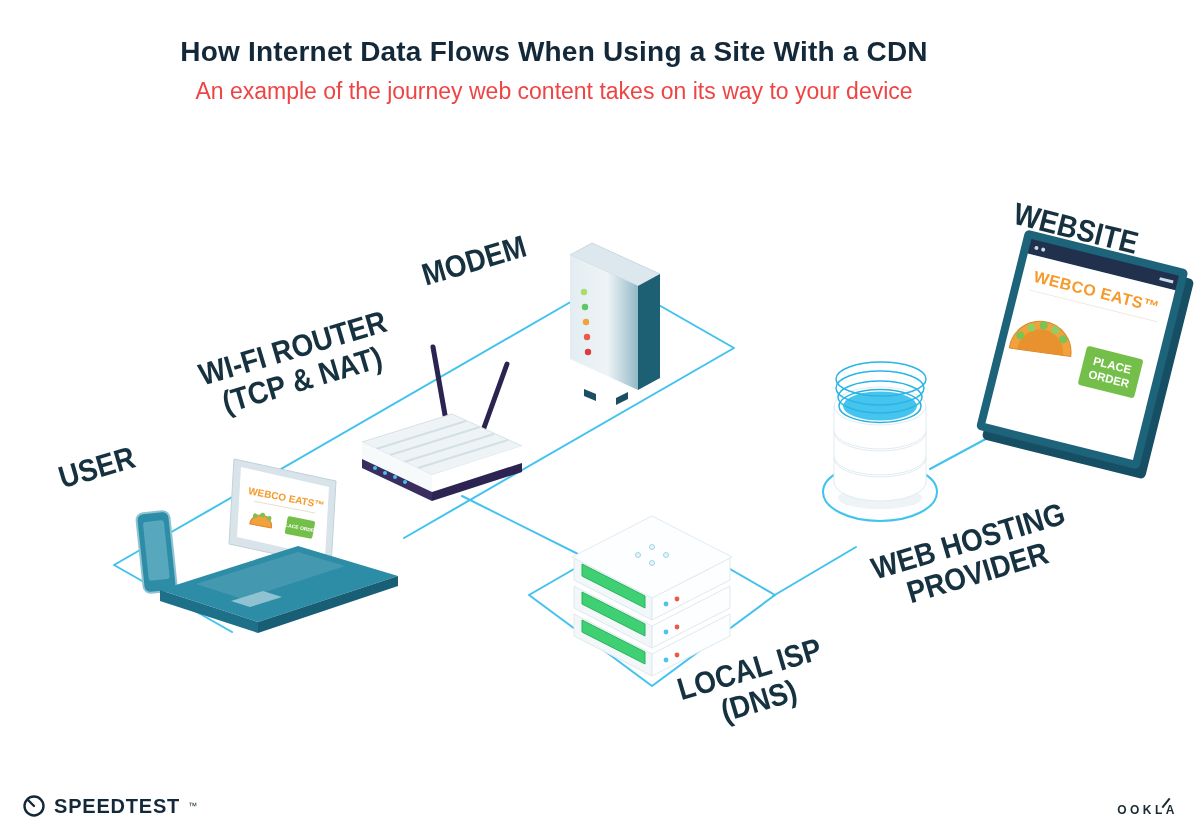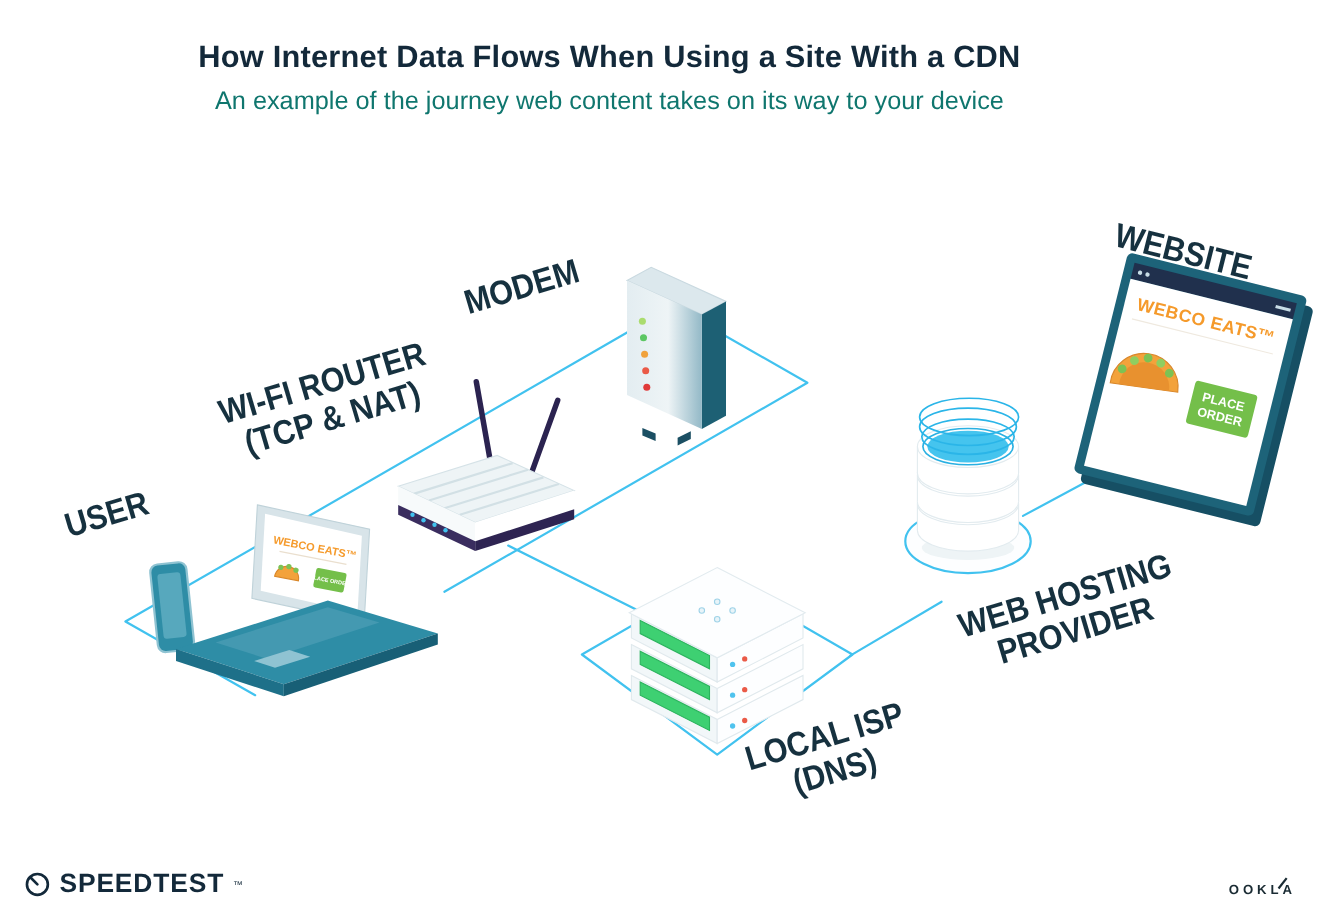--- a/index.html
+++ b/index.html
@@ -2,31 +2,31 @@
 <html><head>
 <meta charset="utf-8">
 <style>
   html,body{margin:0;padding:0;}
   body{
     width:1200px;height:836px;background:#ffffff;overflow:hidden;position:relative;
     font-family:"Liberation Sans", sans-serif;
   }
   .header{position:absolute;top:36px;left:0;width:1052px;text-align:center;z-index:3;margin-left:28px;}
   .title{font-size:28px;font-weight:bold;color:#13293a;letter-spacing:.2px;}
-  .subtitle{font-size:23px;font-weight:400;color:#0f766e;margin-top:10px;}
+  .subtitle{font-size:23px;font-weight:400;color:#ef4444;margin-top:10px;}
   svg.diagram{position:absolute;left:0;top:0;z-index:1;}
   svg text{font-family:"Liberation Sans", sans-serif;}
   .label{
     position:absolute;z-index:2;font-weight:bold;color:#16313f;font-size:31px;
     line-height:1.06;text-align:center;white-space:nowrap;
   }
   .rot-left{transform:rotate(-16.5deg) scaleX(.9);transform-origin:center;}
   .rot-right{transform:rotate(14deg) scaleX(.9);transform-origin:center;}
   .footer-left{position:absolute;left:22px;bottom:18px;display:flex;align-items:center;gap:8px;z-index:3;}
-  .speedtest-text{font-size:24px;font-weight:bold;letter-spacing:.8px;color:#13293a;}
+  .speedtest-text{font-size:20px;font-weight:bold;letter-spacing:.8px;color:#13293a;}
   .tm{font-size:9px;vertical-align:top;color:#13293a;}
   .footer-right{position:absolute;right:22px;bottom:18px;z-index:3;}
   .ookla-text{font-size:12px;font-weight:bold;letter-spacing:3.5px;color:#1a2b33;position:relative;display:inline-block;}
   .ookla-needle{position:absolute;left:48px;top:-3px;width:2px;height:12px;background:#1a2b33;transform:rotate(38deg);}
 </style>
 </head>
 <body>
 
 <div class="header">
   <div class="title">How Internet Data Flows When Using a Site With a CDN</div>

